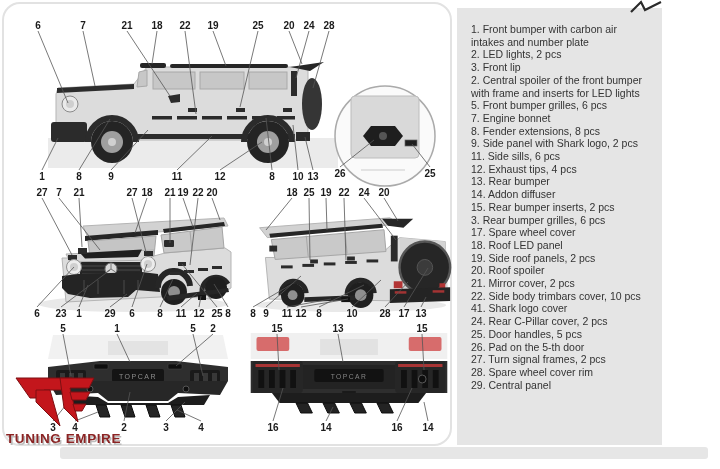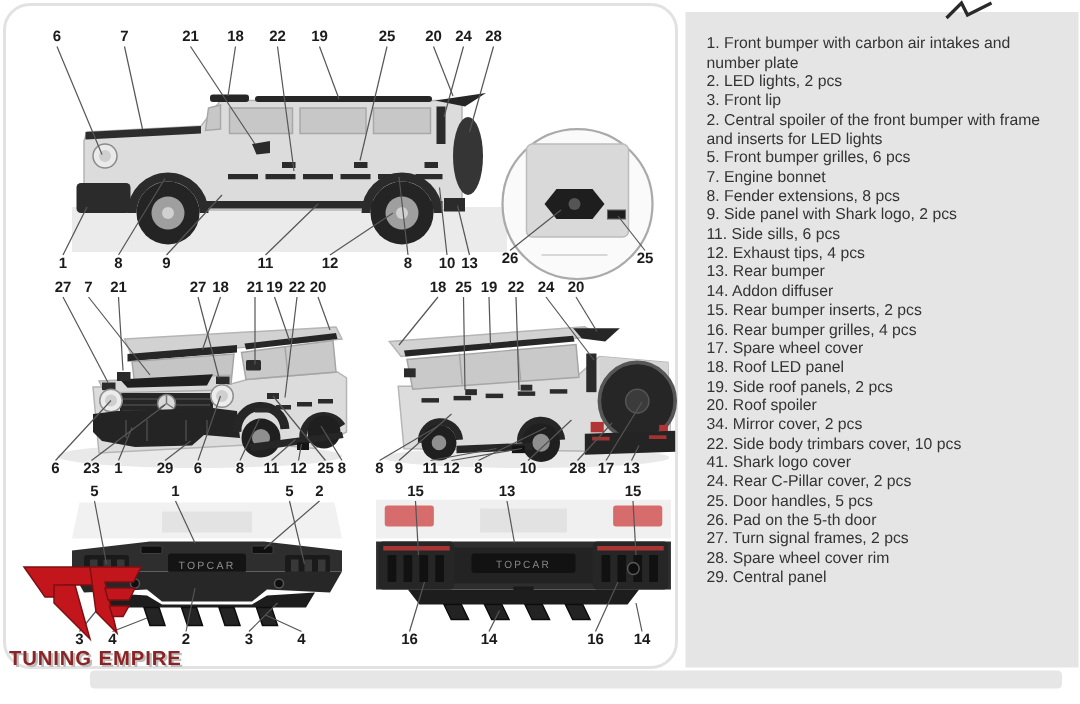--- a/index.html
+++ b/index.html
@@ -2,21 +2,21 @@
 <html><head>
 <meta charset="utf-8">
 <style>
   html,body { margin:0; padding:0; background:#ffffff; }
   .page { position:relative; width:720px; height:469px; background:#ffffff;
           font-family:"Liberation Sans", sans-serif; overflow:hidden; }
   .card { position:absolute; left:2px; top:2px; width:446px; height:440px;
           border:2px solid #e2e2e2; border-radius:18px; background:#ffffff; z-index:0; }
   .footer-strip { position:absolute; left:60px; top:447px; width:648px; height:12px;
           background:#e6e6e6; border-radius:3px; z-index:0; }
-  .list-panel { position:absolute; left:457px; top:8px; width:262px; height:437px;
+  .list-panel { position:absolute; left:457px; top:8px; width:205px; height:437px;
           background:#e5e5e5; z-index:1; }
   .parts { padding:15px 12px 0 14px; font-size:10.5px; line-height:12.7px; color:#333333; }
   .diagram { position:absolute; z-index:2; }
   svg.leader { position:absolute; left:0; top:0; width:720px; height:469px;
           z-index:3; pointer-events:none; }
   svg.leader line { stroke:#555555; stroke-width:0.8; }
   .callout-layer { position:absolute; left:0; top:0; width:720px; height:469px; z-index:4; }
   .callout-layer span.callout { position:absolute; transform:translate(-50%,-50%);
           font-size:10px; font-weight:bold; color:#1b1b1b; white-space:nowrap;
           text-shadow:0 0 2px #ffffff, 0 0 2px #ffffff; }
@@ -262,26 +262,26 @@
         <div class="part-item">2. Central spoiler of the front bumper with frame and inserts for LED lights</div>
         <div class="part-item">5. Front bumper grilles, 6 pcs</div>
         <div class="part-item">7. Engine bonnet</div>
         <div class="part-item">8. Fender extensions, 8 pcs</div>
         <div class="part-item">9. Side panel with Shark logo, 2 pcs</div>
         <div class="part-item">11. Side sills, 6 pcs</div>
         <div class="part-item">12. Exhaust tips, 4 pcs</div>
         <div class="part-item">13. Rear bumper</div>
         <div class="part-item">14. Addon diffuser</div>
         <div class="part-item">15. Rear bumper inserts, 2 pcs</div>
-        <div class="part-item">16. Rear bumper grilles, 4 pcs</div>
+        <div class="part-item">3. Rear bumper grilles, 6 pcs</div>
         <div class="part-item">17. Spare wheel cover</div>
         <div class="part-item">18. Roof LED panel</div>
         <div class="part-item">19. Side roof panels, 2 pcs</div>
         <div class="part-item">20. Roof spoiler</div>
-        <div class="part-item">34. Mirror cover, 2 pcs</div>
+        <div class="part-item">21. Mirror cover, 2 pcs</div>
         <div class="part-item">22. Side body trimbars cover, 10 pcs</div>
         <div class="part-item">41. Shark logo cover</div>
         <div class="part-item">24. Rear C-Pillar cover, 2 pcs</div>
         <div class="part-item">25. Door handles, 5 pcs</div>
         <div class="part-item">26. Pad on the 5-th door</div>
         <div class="part-item">27. Turn signal frames, 2 pcs</div>
         <div class="part-item">28. Spare wheel cover rim</div>
         <div class="part-item">29. Central panel</div>
       </div>
   </div>

